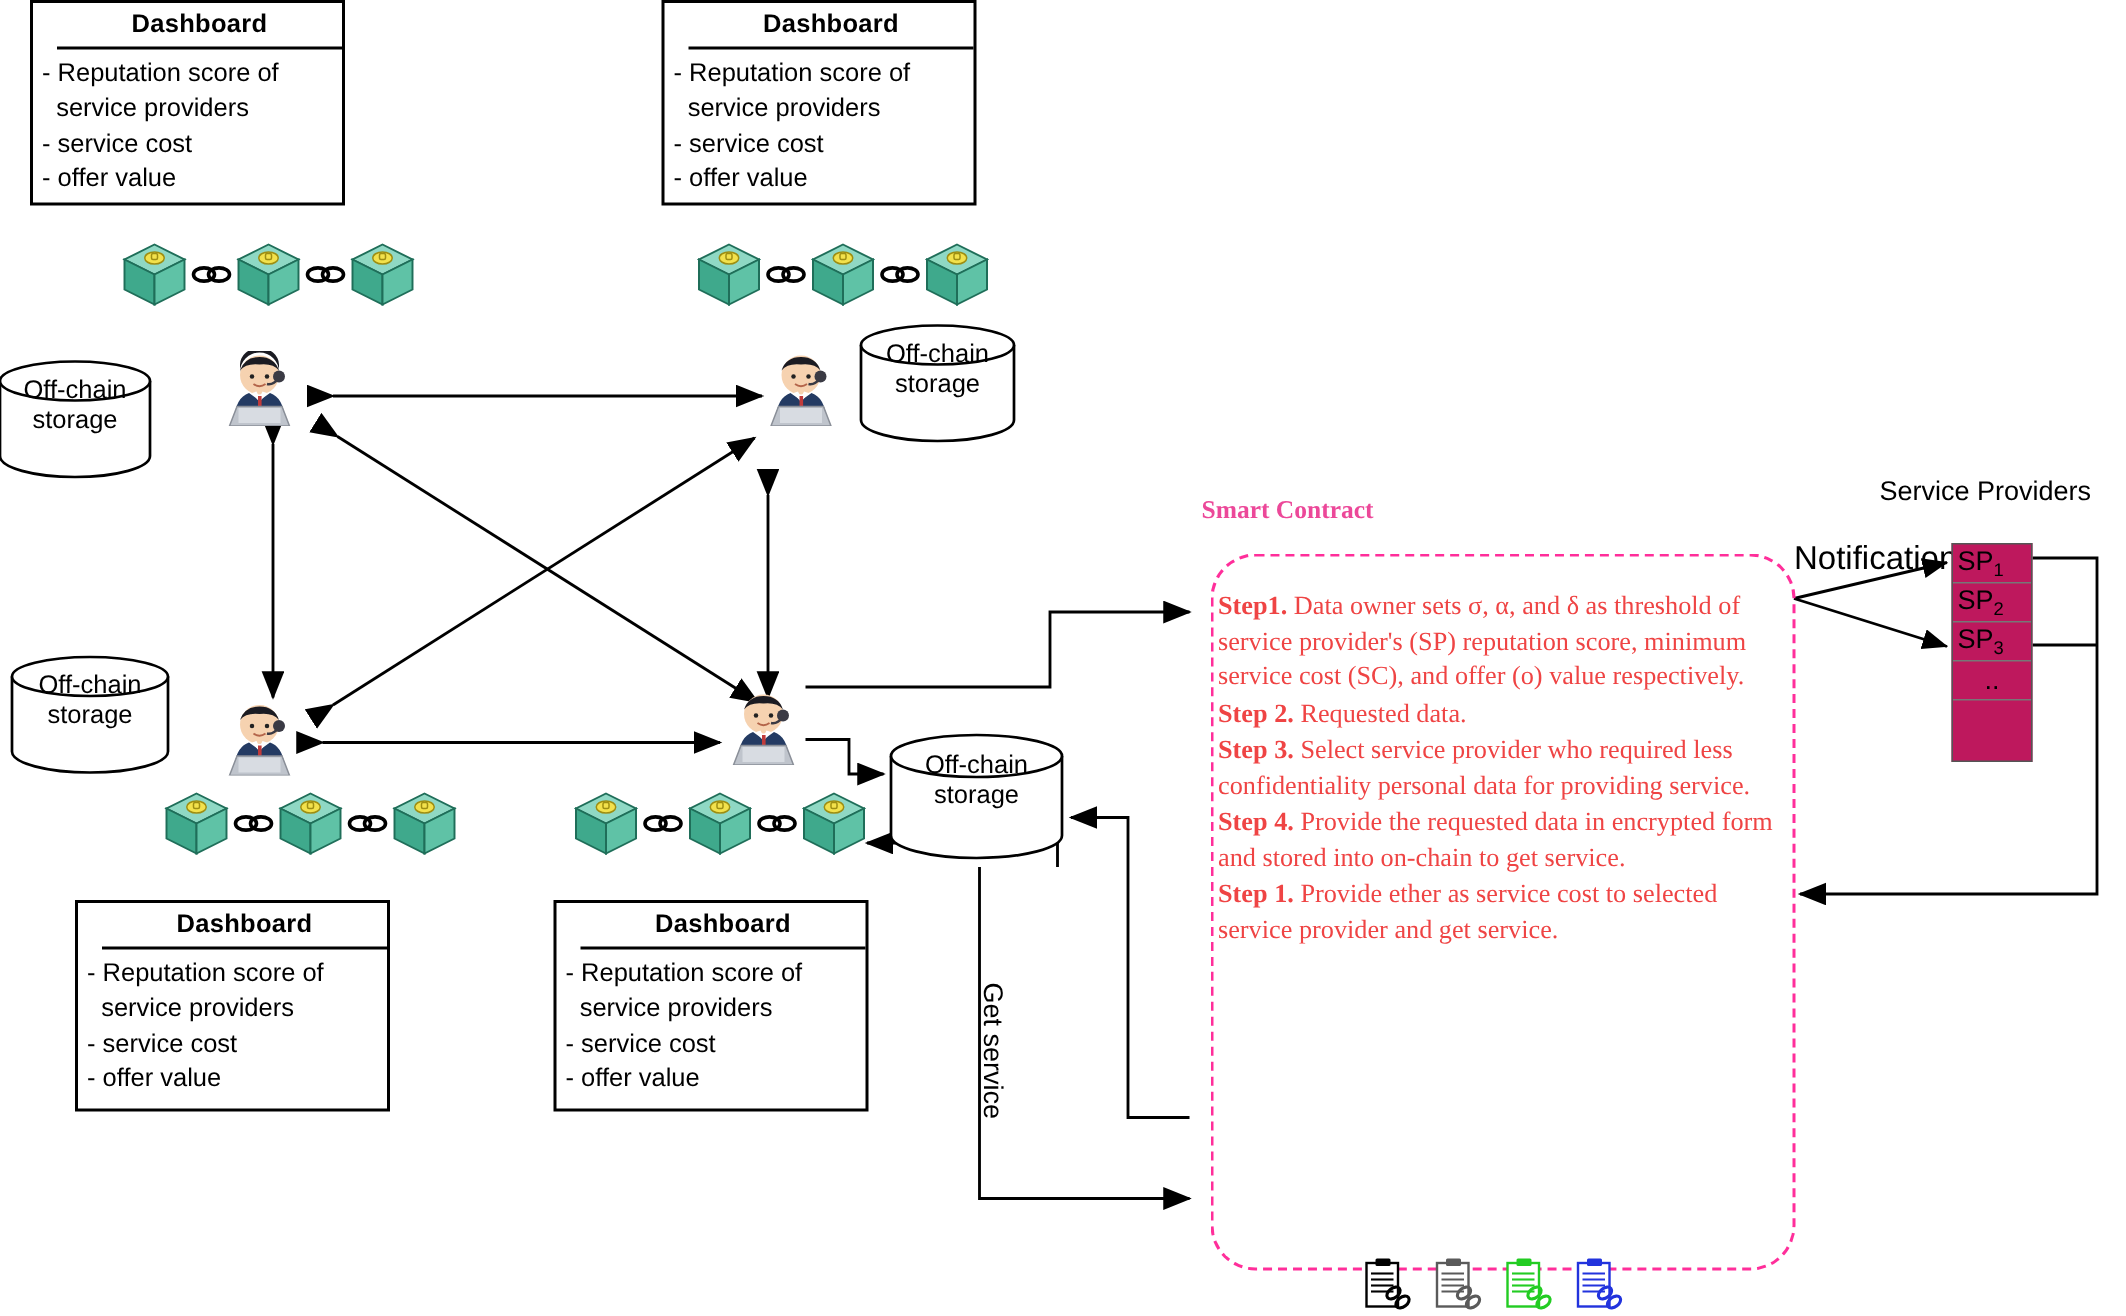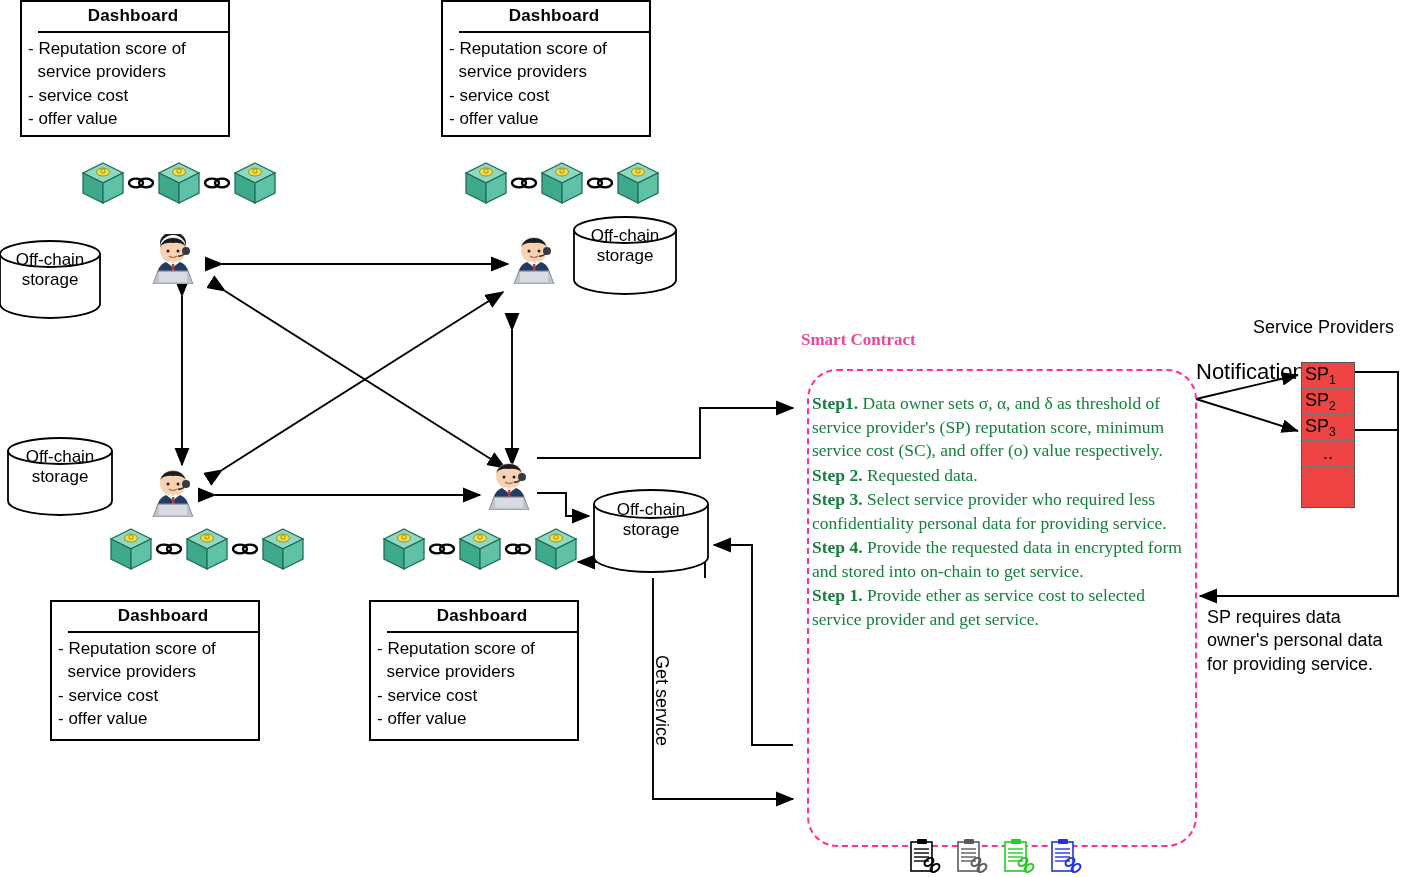--- a/index.html
+++ b/index.html
@@ -30,34 +30,34 @@
 
   
   .avatar{position:absolute;width:58px;height:50px;}
 
   
   #smart-contract-title{position:absolute;color:#FF1A8C;font-weight:bold;font-size:17px;
       font-family:"Liberation Serif",serif;}
   #smart-contract-box{position:absolute;border:2px dashed #FF2E9A;border-radius:30px;
       box-sizing:border-box;background:transparent;}
   .sc-text{position:absolute;font-family:"Liberation Serif",serif;font-size:17.5px;
-      line-height:1.345;color:#15803d;}
+      line-height:1.345;color:#ef4444;}
   .sc-text p{margin:0 0 1px 0;}
   .sc-text b{font-weight:bold;}
   .sc-text sub{font-size:.72em;vertical-align:-.26em;}
   .sc-text sup{font-size:.72em;vertical-align:.42em;}
 
   
   .docicons{position:absolute;display:flex;gap:13px;align-items:flex-end;}
   .docicon{width:34px;height:36px;}
 
   
   #sp-heading{position:absolute;font-size:18px;}
   #notification-label{position:absolute;font-size:22px;}
-  .sp-table{position:absolute;border:1.6px solid #555;box-sizing:border-box;background:#ef4444;}
+  .sp-table{position:absolute;border:1.6px solid #555;box-sizing:border-box;background:#be185d;}
   .sp-cell{font-size:18px;padding:0 3px;box-sizing:border-box;display:flex;
            align-items:center;height:26px;border-bottom:1.6px solid #777;}
   .sp-cell:last-child{border-bottom:none;}
   .sp-cell sub{font-size:.68em;vertical-align:-.3em;}
   .sp-cell.dots{justify-content:center;}
   .sp-cell.blank{border-bottom:none;}
   #sp-requires-text{position:absolute;font-size:18px;line-height:1.3;}
 
   
   #get-service-label{position:absolute;font-size:18px;
@@ -530,19 +530,14 @@
       <span>SP<sub>3</sub></span>
     </div>
     <div class="sp-cell dots">
       <span>..</span>
     </div>
     <div class="sp-cell blank">
       <span></span>
     </div>
   </div>
 
-  <div id="sp-requires-text" style="left:1207px;top:606px;width:200px;">
-    <div>SP requires data</div>
-    <div>owner's personal data</div>
-    <div>for providing service.</div>
-  </div>
 
 </div>
 
 </body></html>

